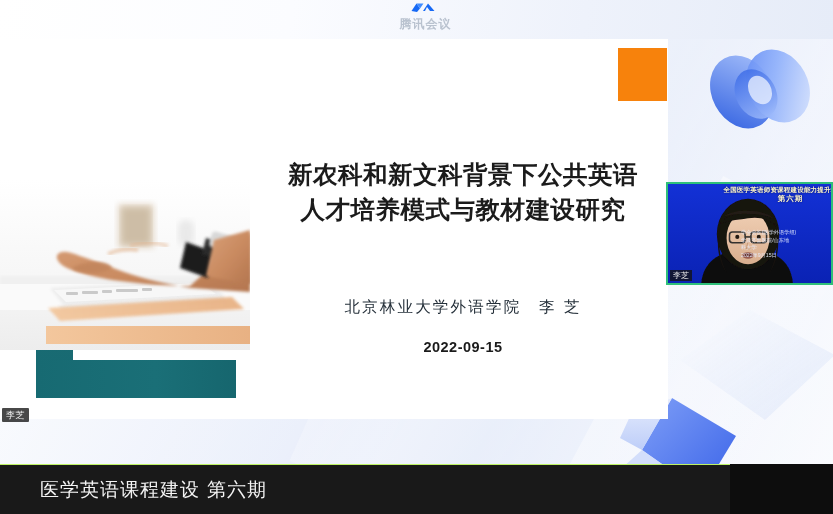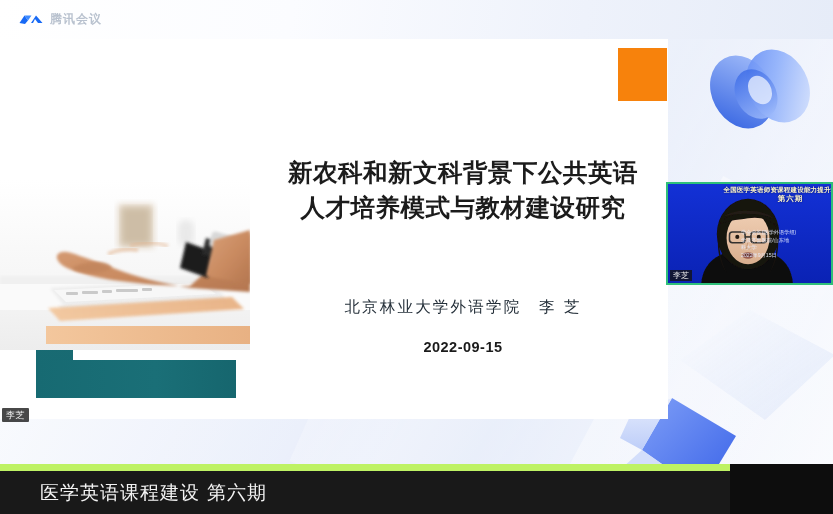--- a/index.html
+++ b/index.html
@@ -45,20 +45,21 @@
   
   .brandbar {
     position: absolute;
     left: 0; top: 0;
     width: 833px; height: 39px;
     background: linear-gradient(100deg, #ffffff 0%, #fbfcff 35%, #eef2fb 70%, #e6ecf8 100%);
     display: flex;
     align-items: center;
     padding-left: 18px;
     z-index: 6;
+    flex-direction: column;
   }
   .brand-logo { width: 26px; height: 16px; margin-right: 6px; display: block; }
   .brand-text {
     font-size: 12px;
     letter-spacing: 1px;
     color: #b9c2cf;
     font-weight: 700;
     filter: blur(0.3px);
     user-select: none;
   }
@@ -125,21 +126,21 @@
     background: #fdfdfd;
   }
   .photo svg { display: block; width: 100%; height: 100%; }
 
   
   .slide-title {
     position: absolute;
     left: 268px; top: 118px;
     width: 390px;
     text-align: center;
-    font-family: Liberation Mono, monospace;
+    font-family: Liberation Sans, sans-serif;
     font-weight: 700;
     font-size: 24.5px;
     line-height: 35px;
     letter-spacing: 0.5px;
     color: #1b1b1b;
   }
   .slide-byline {
     position: absolute;
     left: 268px; top: 258px;
     width: 390px;
@@ -225,21 +226,21 @@
     white-space: nowrap;
   }
   .video-person { position: absolute; left: 0; top: 0; width: 100%; height: 100%; z-index: 1; }
 
   
   .bottom-bar {
     position: absolute;
     left: 0; top: 464px;
     width: 730px; height: 50px;
     background: #191919;
-    border-top: 7px solid #bef264;
+    border-top: 1px solid #bef264;
     display: flex;
     align-items: center;
     padding-left: 40px;
     z-index: 9;
   }
   .bottom-title {
     color: #f3f3f3;
     font-size: 19px;
     letter-spacing: 1px;
     font-family: "DejaVu Sans", "Liberation Sans", sans-serif;

